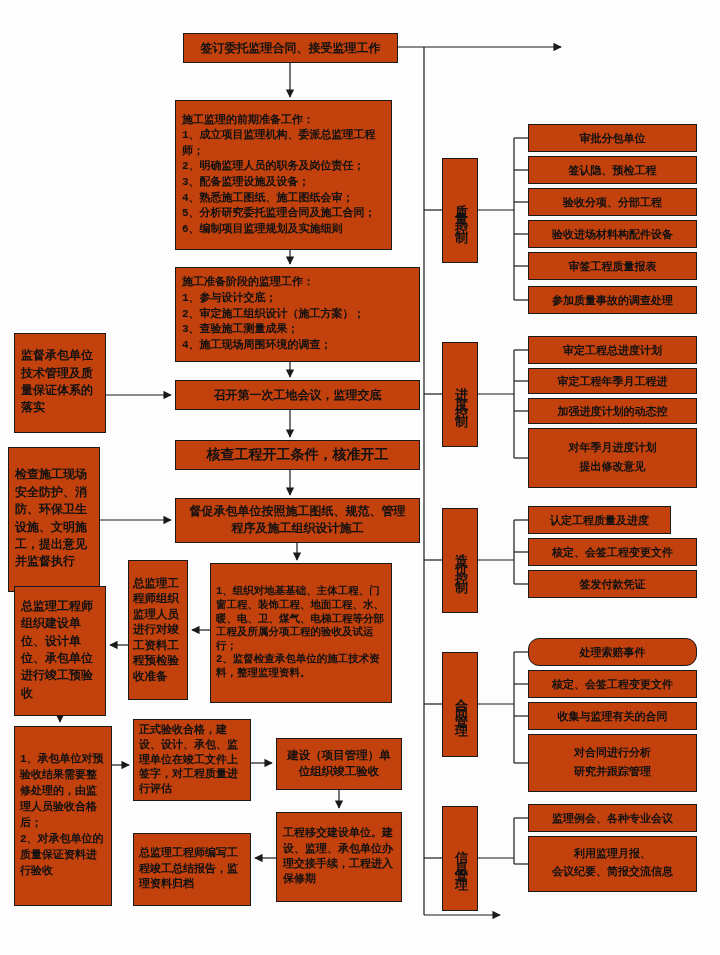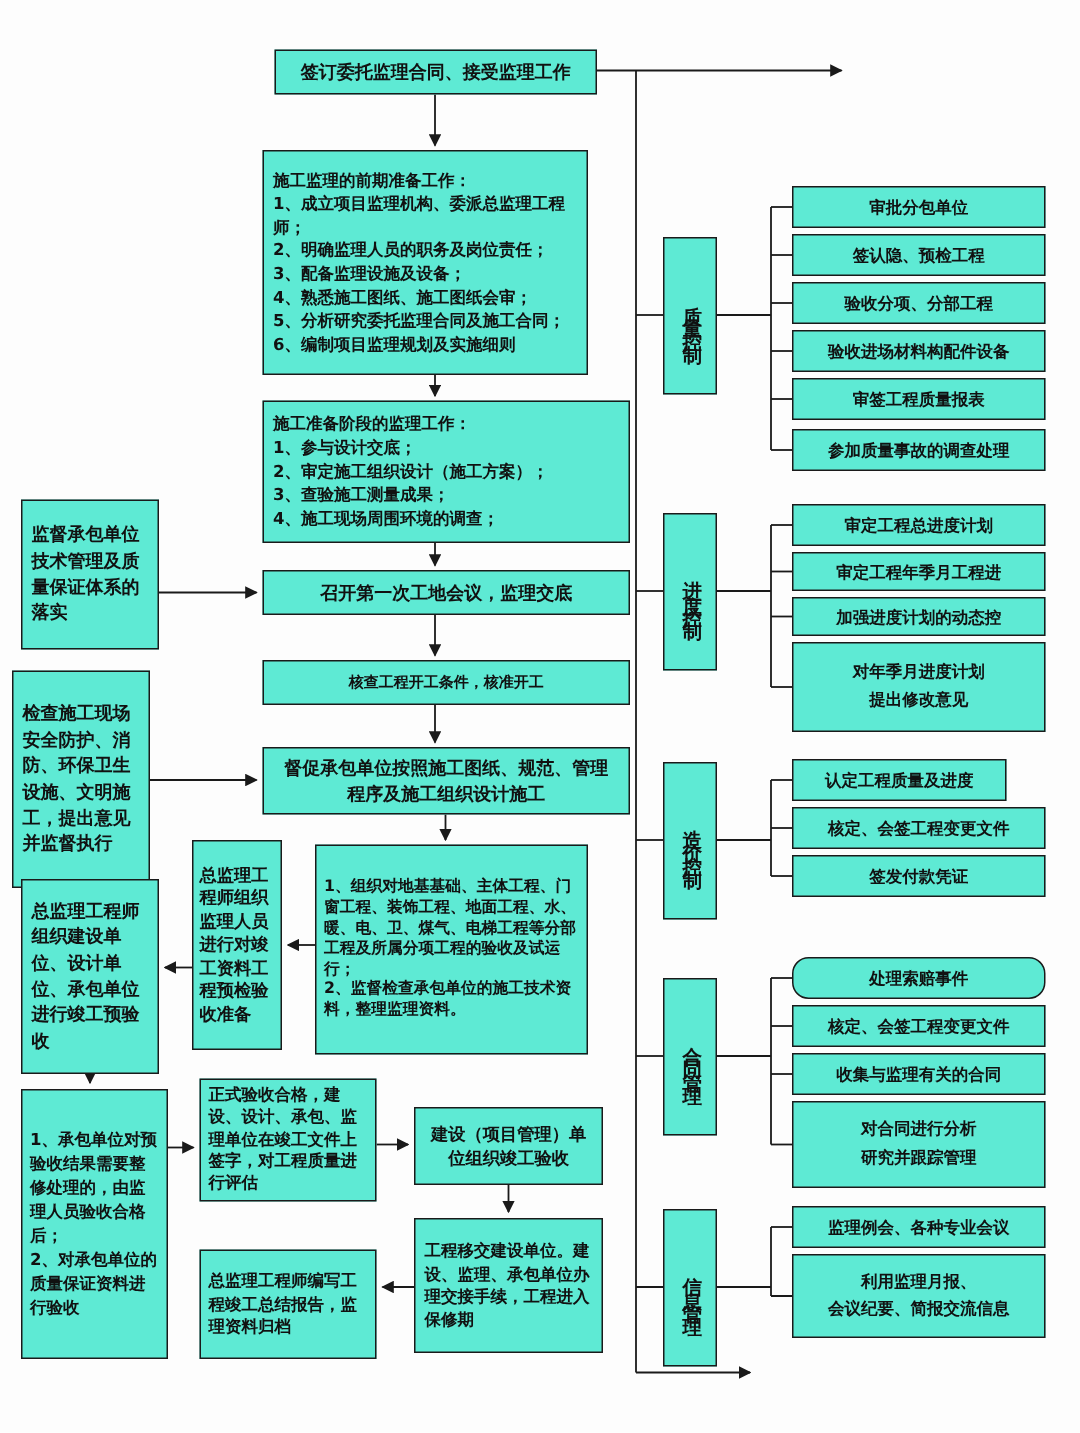--- a/index.html
+++ b/index.html
@@ -11,27 +11,28 @@
     position:relative;
     width:720px;height:955px;
     background:#fdfdfd;
     overflow:hidden;
   }
   #wires{position:absolute;left:0;top:0;z-index:0;}
   .box{
     position:absolute;
     box-sizing:border-box;
     border:1px solid #1a1a1a;
-    background:#5eead4;
+    background:#c2410c;
     color:#111;
     font-weight:700;
     white-space:pre-line;
     z-index:1;
     display:flex;
     align-items:center;
+    font-family:Liberation Mono, monospace;
   }
   .center{justify-content:center;text-align:center;}
   .left{justify-content:flex-start;text-align:left;}
   .vlabel{
     writing-mode:vertical-rl;
     text-orientation:upright;
     letter-spacing:9px;
     justify-content:center;
     text-align:center;
     font-size:13px;
@@ -120,21 +121,21 @@
 3、配备监理设施及设备；
 4、熟悉施工图纸、施工图纸会审；
 5、分析研究委托监理合同及施工合同；
 6、编制项目监理规划及实施细则</div>
   <div class="box left" style="left:175px;top:267px;width:245px;height:95px;font-size:11px;padding:4px 6px;line-height:1.45;">施工准备阶段的监理工作：
 1、参与设计交底；
 2、审定施工组织设计（施工方案）；
 3、查验施工测量成果；
 4、施工现场周围环境的调查；</div>
   <div class="box center" style="left:175px;top:380px;width:245px;height:30px;font-size:12px;">召开第一次工地会议，监理交底</div>
-  <div class="box center" style="left:175px;top:440px;width:245px;height:30px;font-size:10px;">核查工程开工条件，核准开工</div>
+  <div class="box center" style="left:175px;top:440px;width:245px;height:30px;font-size:14px;">核查工程开工条件，核准开工</div>
   <div class="box center" style="left:175px;top:498px;width:245px;height:45px;font-size:12px;padding:2px 8px;line-height:1.35;">督促承包单位按照施工图纸、规范、管理程序及施工组织设计施工</div>
   <div class="box left" style="left:210px;top:563px;width:182px;height:140px;font-size:10.5px;padding:4px 5px;line-height:1.3;">1、组织对地基基础、主体工程、门窗工程、装饰工程、地面工程、水、暖、电、卫、煤气、电梯工程等分部工程及所属分项工程的验收及试运行；
 2、监督检查承包单位的施工技术资料，整理监理资料。</div>
 
   <div class="box left" style="left:14px;top:333px;width:92px;height:100px;font-size:12px;padding:4px 6px;line-height:1.45;">监督承包单位技术管理及质量保证体系的落实</div>
   <div class="box left" style="left:8px;top:447px;width:92px;height:145px;font-size:12px;padding:4px 6px;line-height:1.45;">检查施工现场安全防护、消防、环保卫生设施、文明施工，提出意见并监督执行</div>
   <div class="box left" style="left:14px;top:586px;width:92px;height:130px;font-size:12px;padding:4px 6px;line-height:1.45;">总监理工程师组织建设单位、设计单位、承包单位进行竣工预验收</div>
   <div class="box left" style="left:128px;top:560px;width:60px;height:140px;font-size:11.5px;padding:3px 4px;line-height:1.35;">总监理工程师组织监理人员进行对竣工资料工程预检验收准备</div>
 
   <div class="box left" style="left:14px;top:726px;width:98px;height:180px;font-size:11px;padding:4px 5px;line-height:1.45;">1、承包单位对预验收结果需要整修处理的，由监理人员验收合格后；

